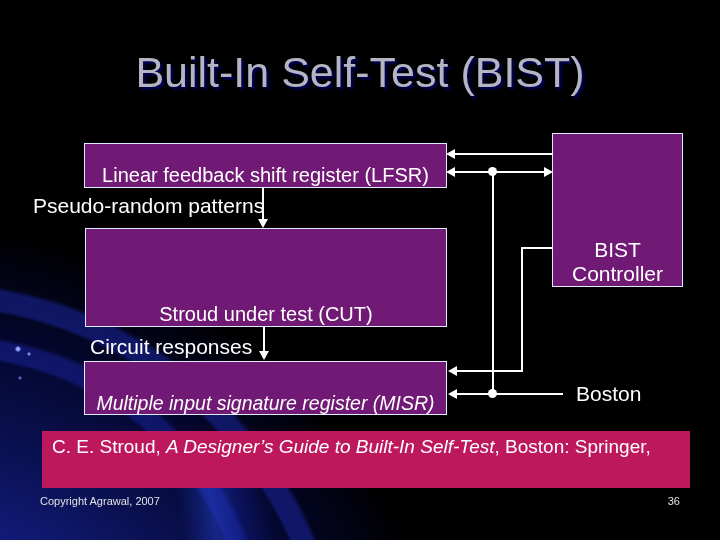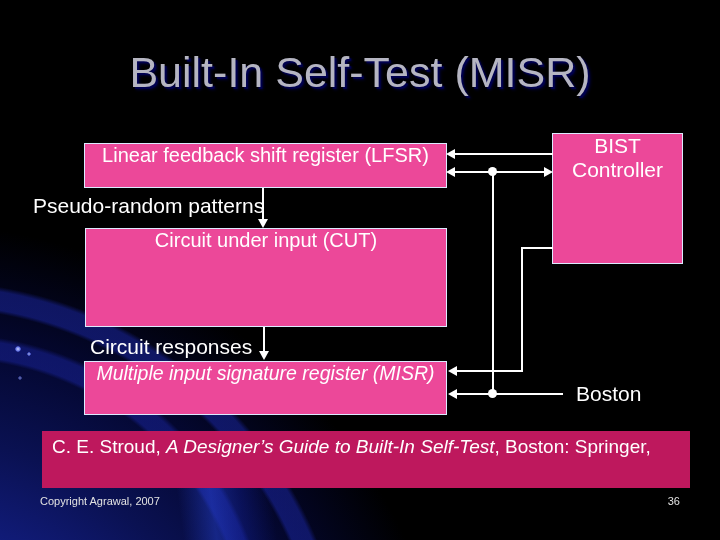--- a/index.html
+++ b/index.html
@@ -26,28 +26,28 @@
   .s2{left:27px;top:352px;width:4px;height:4px;opacity:.8;}
   .s3{left:18px;top:376px;width:4px;height:4px;opacity:.55;}
   
   .title{
     position:absolute;left:0;right:0;top:48px;margin:0;
     text-align:center;font-size:43px;font-weight:400;letter-spacing:0px;
     color:#B5B5C2;text-shadow:2px 2px 1px #000050,3px 3px 3px #000030;
   }
   
   .box{
-    position:absolute;background:#ec4899;border:1px solid #dcebff;
-    box-sizing:border-box;display:flex;align-items:flex-start;justify-content:center;
+    position:absolute;background:#701a75;border:1px solid #dcebff;
+    box-sizing:border-box;display:flex;align-items:flex-end;justify-content:center;
     color:#fff;font-size:20px;text-align:center;line-height:1.15;
   }
   .lfsr{left:84px;top:143px;width:363px;height:45px;}
   .cut{left:85px;top:228px;width:362px;height:99px;}
   .misr{left:84px;top:361px;width:363px;height:54px;font-size:19.5px;font-style:italic;}
-  .controller{left:552px;top:133px;width:131px;height:131px;font-size:21px;padding:0 14px;}
+  .controller{left:552px;top:133px;width:131px;height:154px;font-size:21px;padding:0 14px;}
   
   .label{position:absolute;color:#fff;font-size:21px;white-space:nowrap;}
   .pseudo{left:33px;top:194px;}
   .responses{left:90px;top:335px;}
   .clock{left:576px;top:382px;}
   
   .hline{position:absolute;height:2px;background:#fff;}
   .vline{position:absolute;width:2px;background:#fff;}
   .arrL{position:absolute;width:0;height:0;border-top:5px solid transparent;border-bottom:5px solid transparent;border-right:9px solid #fff;}
   .arrR{position:absolute;width:0;height:0;border-top:5px solid transparent;border-bottom:5px solid transparent;border-left:9px solid #fff;}
@@ -70,33 +70,33 @@
 <body>
 
 <div class="slide">
 
   <div class="bg"></div>
   <div class="streak"></div>
   <div class="star s1"></div>
   <div class="star s2"></div>
   <div class="star s3"></div>
 
-  <h1 class="title">Built-In Self-Test (MISR)</h1>
+  <h1 class="title">Built-In Self-Test (BIST)</h1>
 
   <div class="box lfsr">
     <span>Linear feedback shift register (LFSR)</span>
   </div>
 
   <div class="label pseudo">Pseudo-random patterns</div>
 
   <div class="vline" style="left:262px;top:188px;height:32px;"></div>
   <div class="arrD" style="left:258px;top:219px;"></div>
 
   <div class="box cut">
-    <span>Circuit under input (CUT)</span>
+    <span>Stroud under test (CUT)</span>
   </div>
 
   <div class="label responses">Circuit responses</div>
 
   <div class="vline" style="left:263px;top:327px;height:25px;"></div>
   <div class="arrD" style="left:259px;top:351px;"></div>
 
   <div class="box misr">
     <span>Multiple input signature register (MISR)</span>
   </div>

